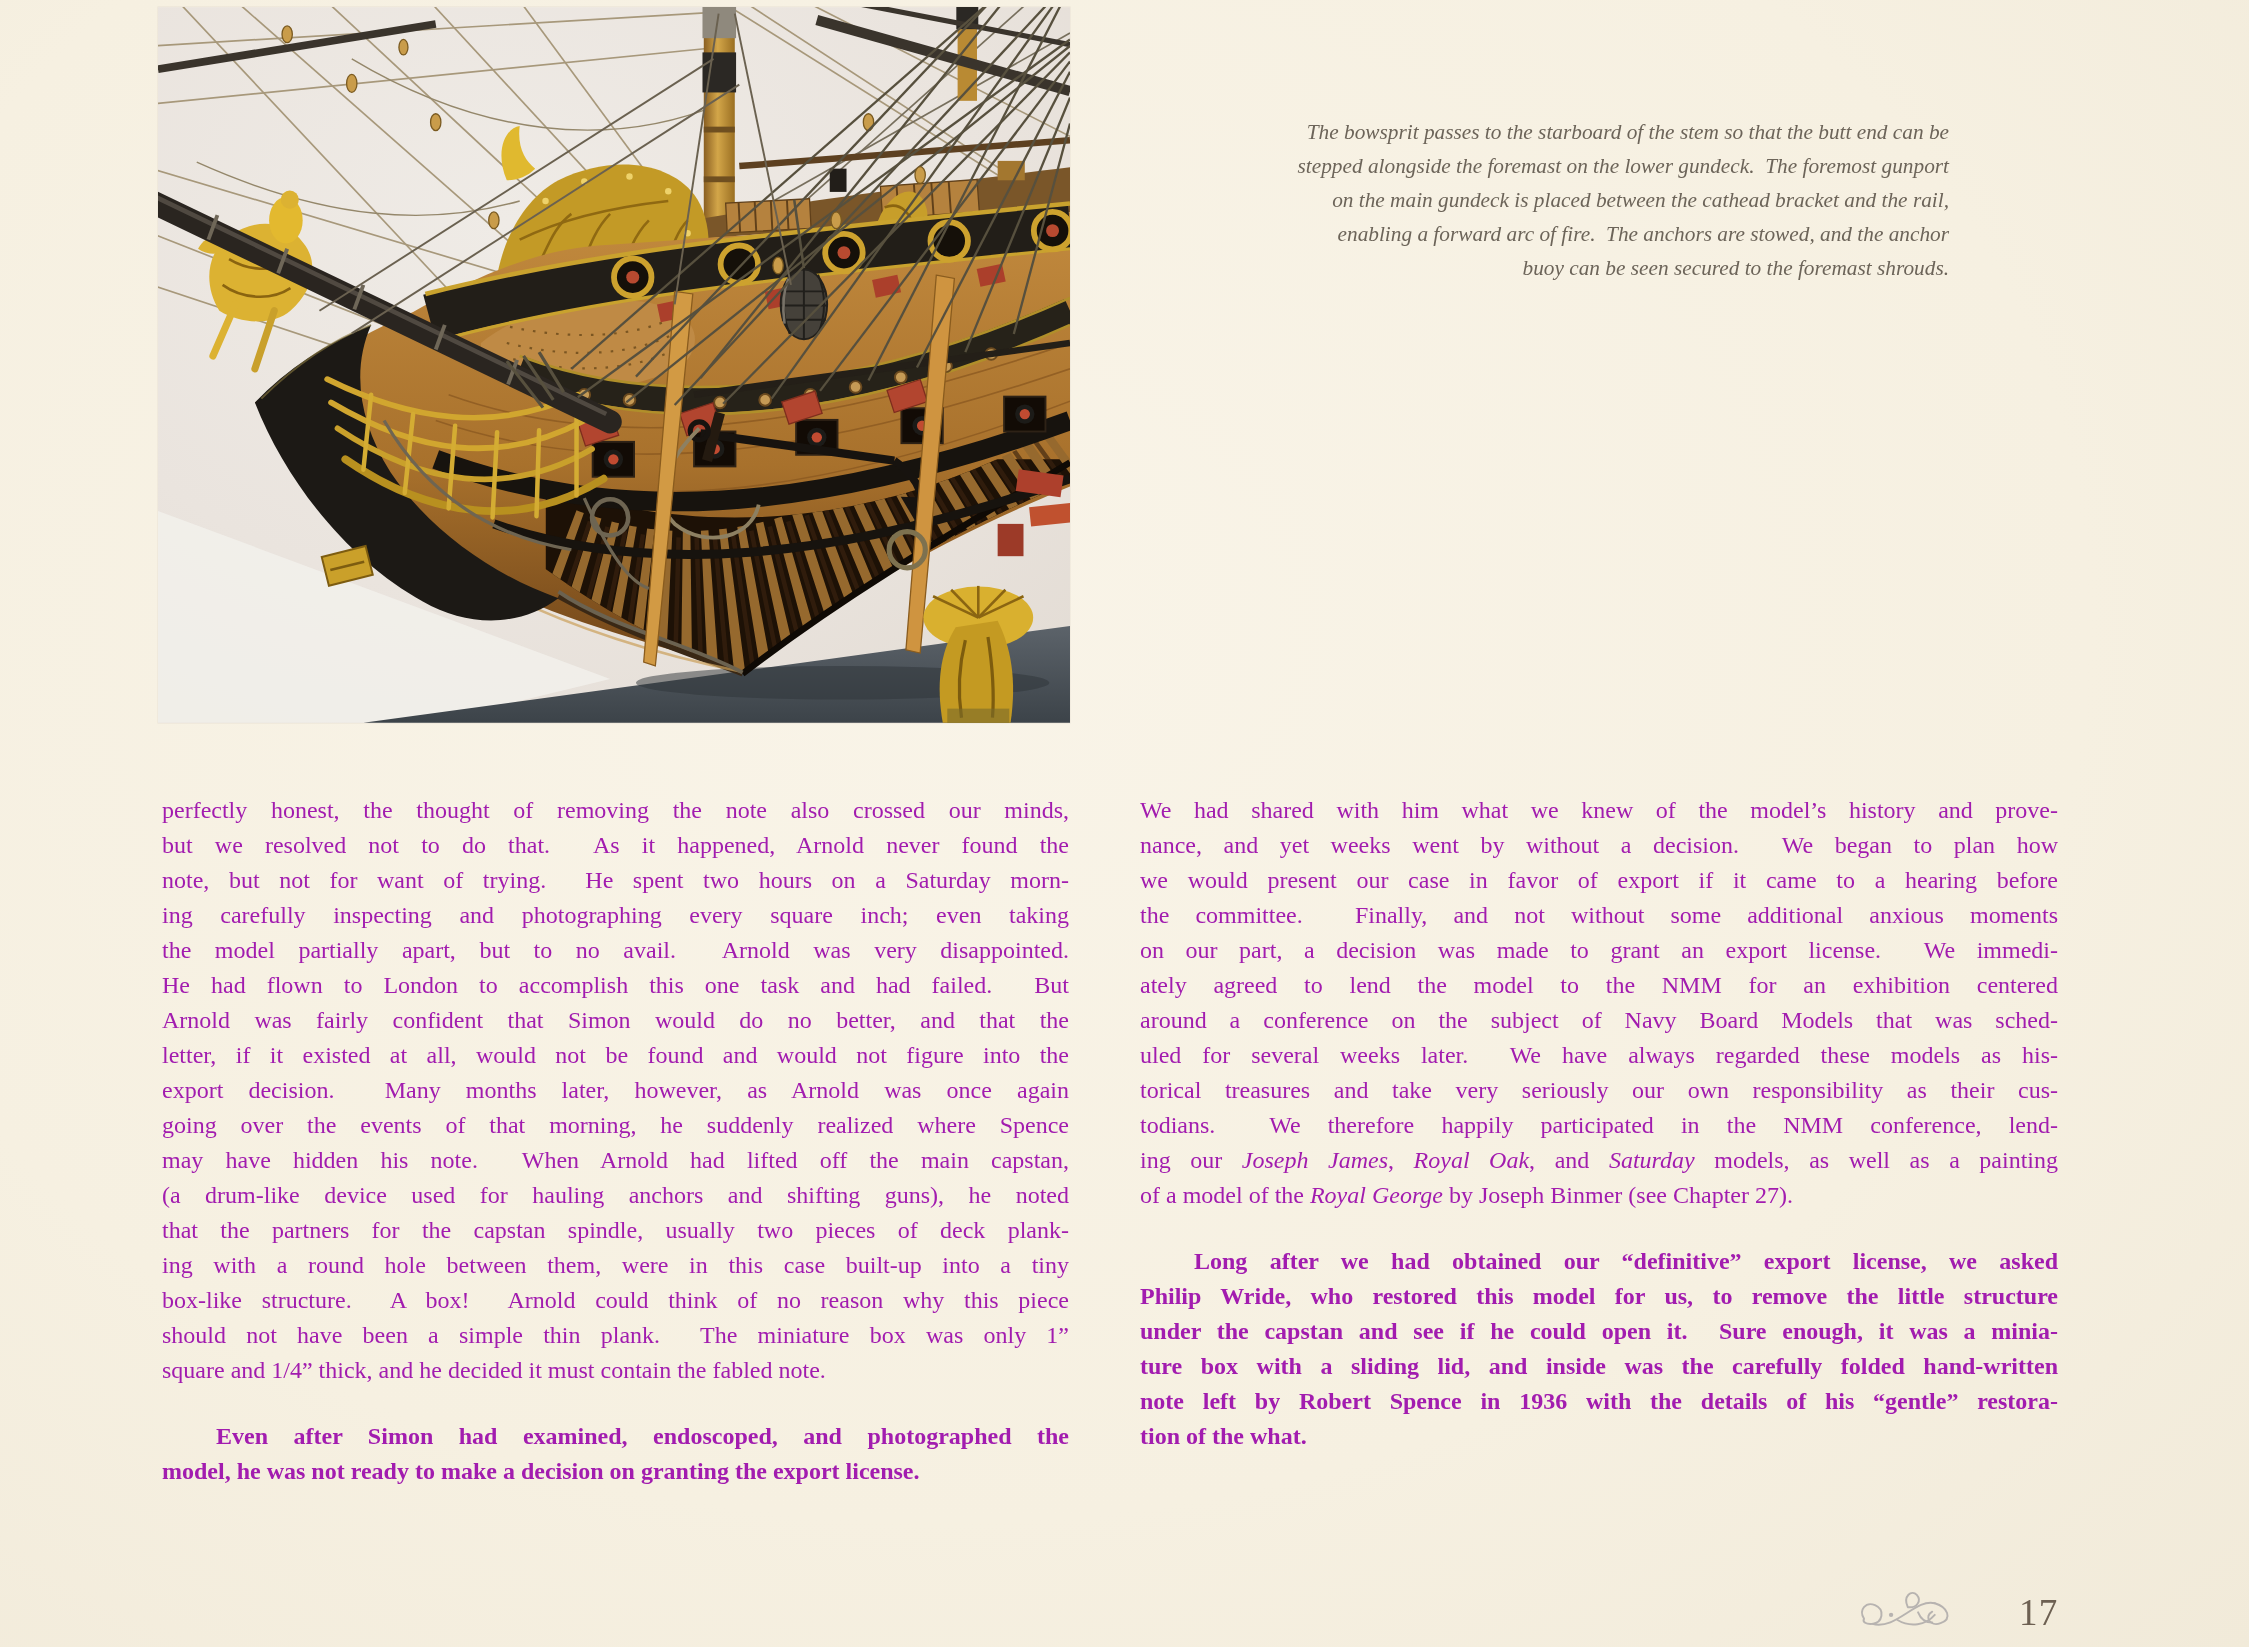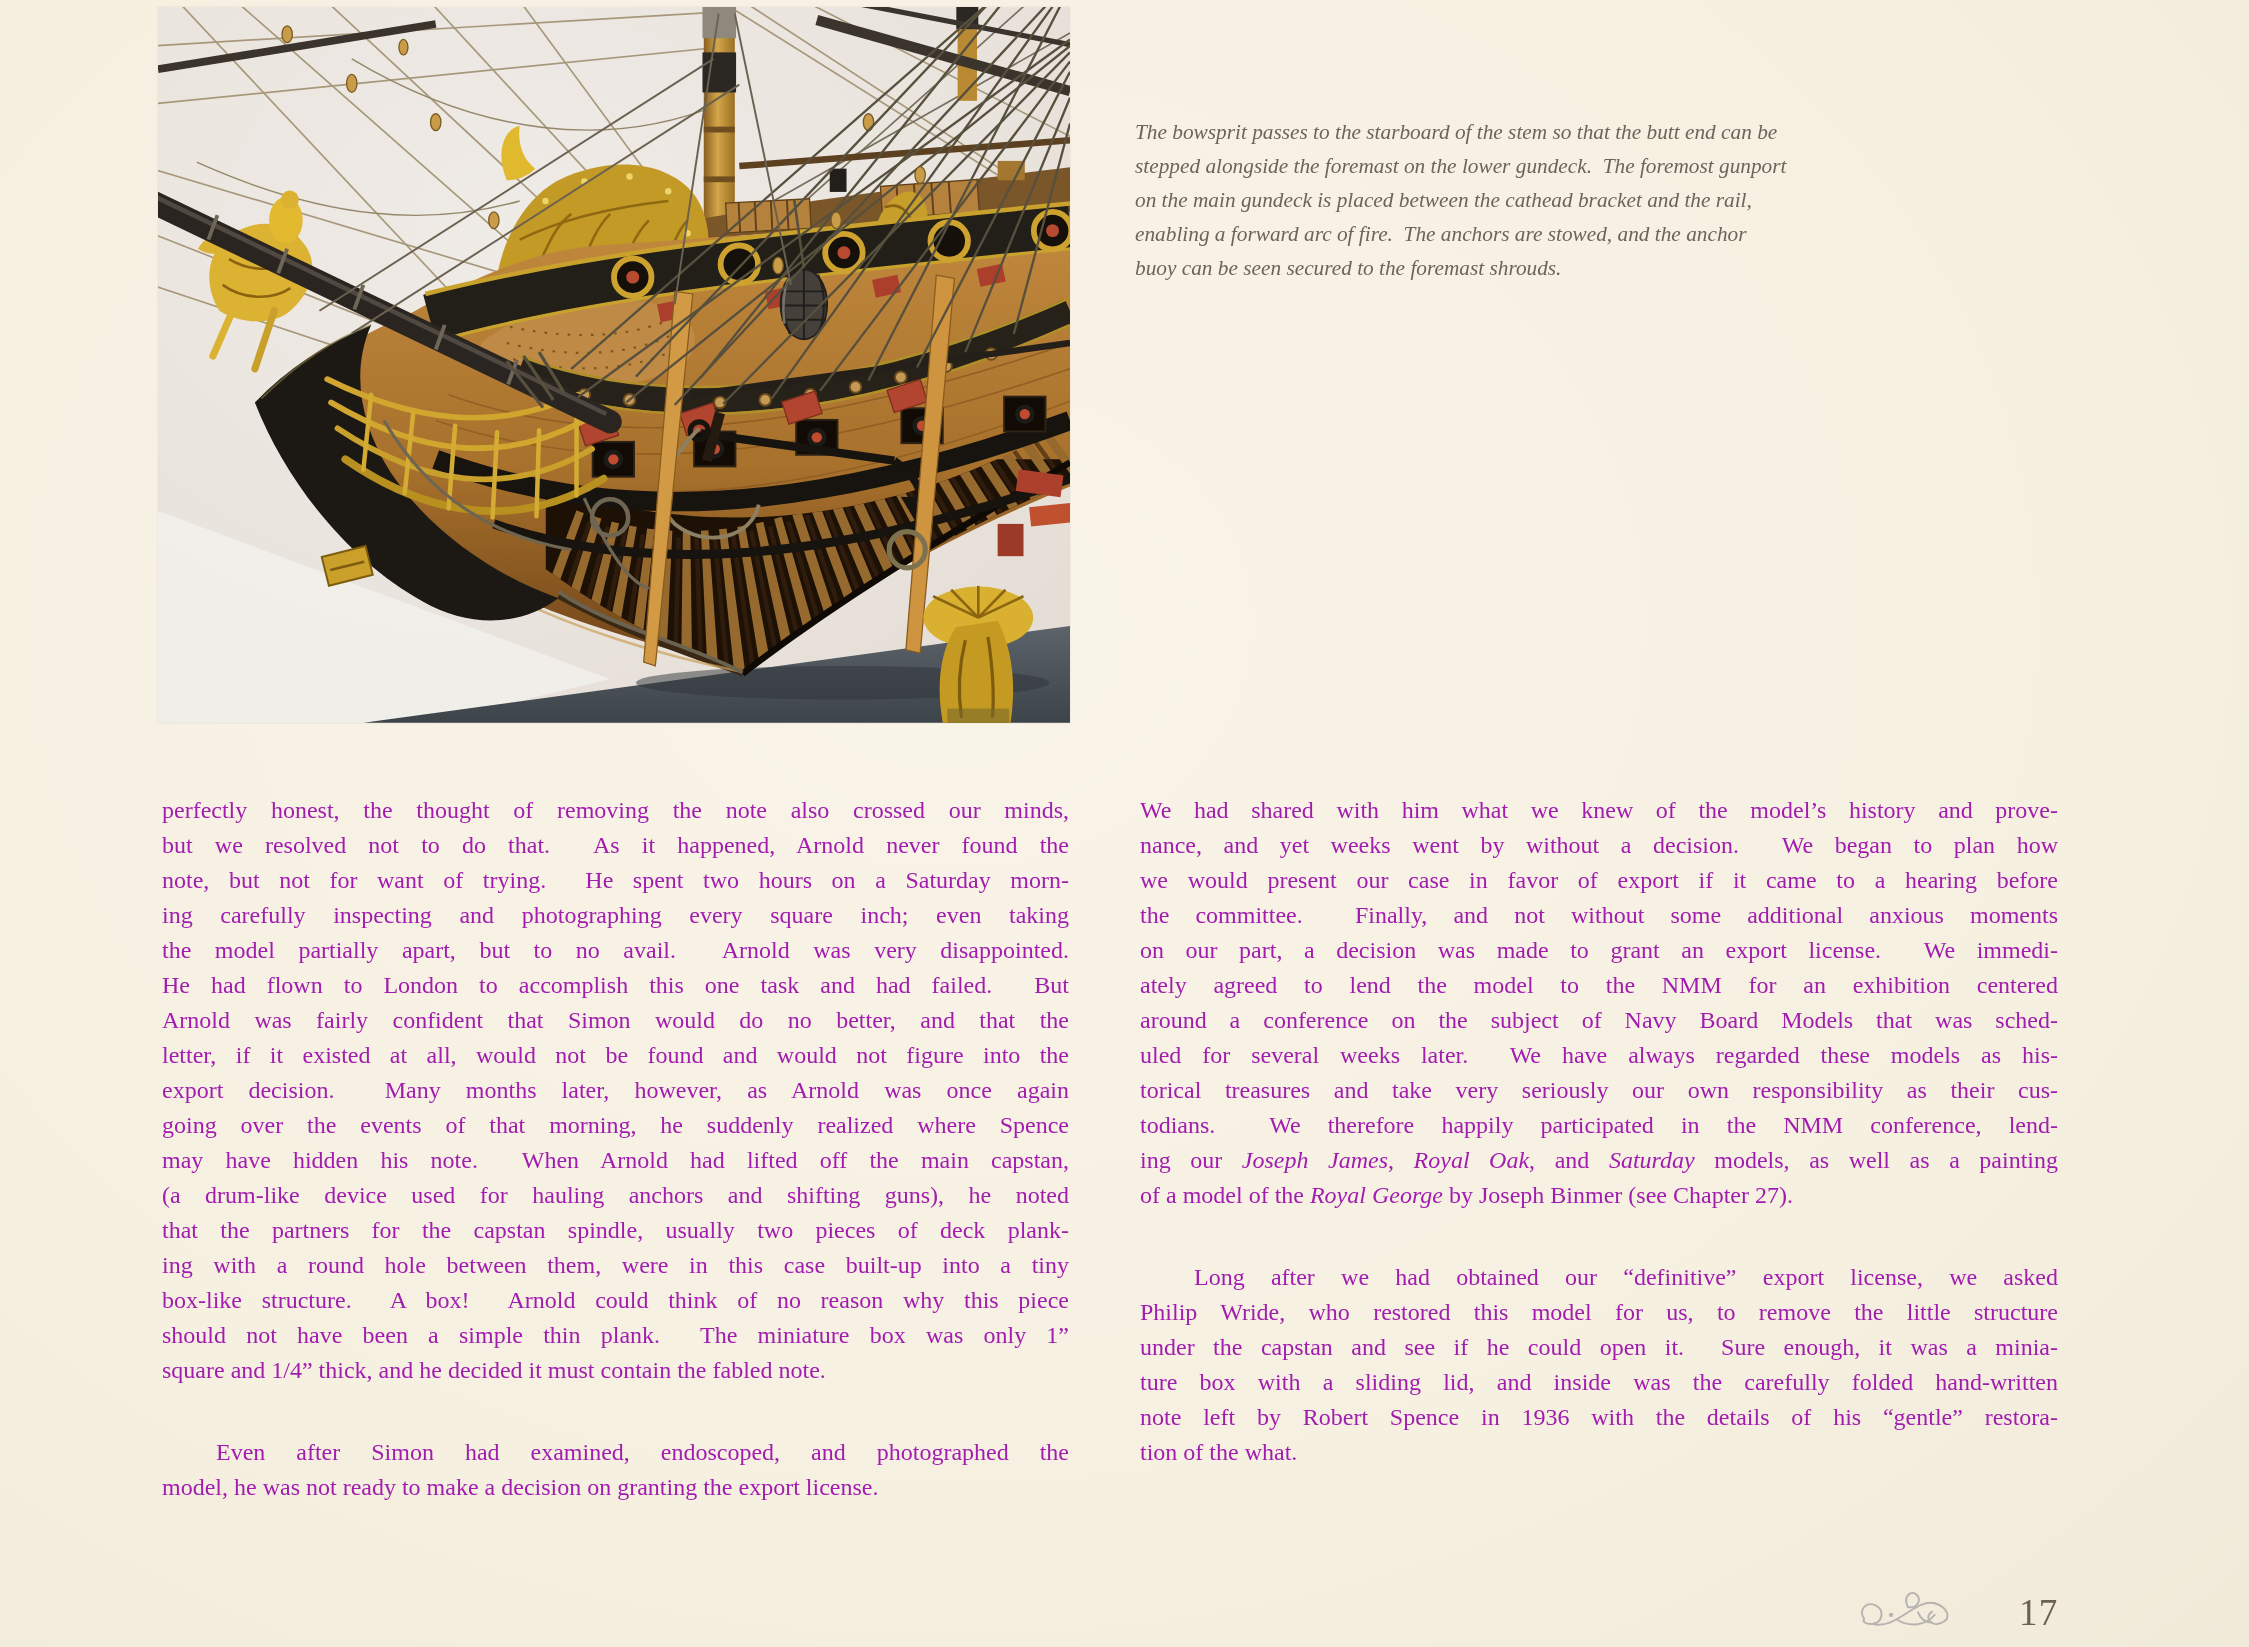--- a/index.html
+++ b/index.html
@@ -10,26 +10,26 @@
   }
   .photo{
     position:absolute;left:158px;top:6.5px;width:912px;height:716px;margin:0;
     box-shadow:0 0 0 0.6px rgba(60,50,40,.06);
   }
   .photo svg{display:block;}
   .caption{
     position:absolute;left:1135px;top:115px;width:814px;
     font-style:italic;font-size:21.3px;line-height:34px;color:#6c6459;
   }
-  .cap-line{white-space:nowrap;}
+  .cap-line{white-space:nowrap;text-align:right;}
   .column{position:absolute;top:793px;color:#a21caf;font-size:24px;line-height:35px;}
   .column.left{left:162px;width:907px;}
   .column.right{left:1140px;width:918px;}
   .para{margin:0;}
-  .para + .para{margin-top:47px;}
+  .para + .para{margin-top:31px;font-weight:bold;}
   .line{text-align:justify;text-align-last:justify;height:35px;overflow:hidden;}
   .line.last{text-align-last:left;}
   .line.indent{text-indent:54px;}
   .footer-flourish{position:absolute;left:1856px;top:1584px;}
   .pagenum{
     position:absolute;left:2019px;top:1591px;
     font-size:37px;letter-spacing:1.3px;color:#6d6052;
   }
 </style>
 </head>

